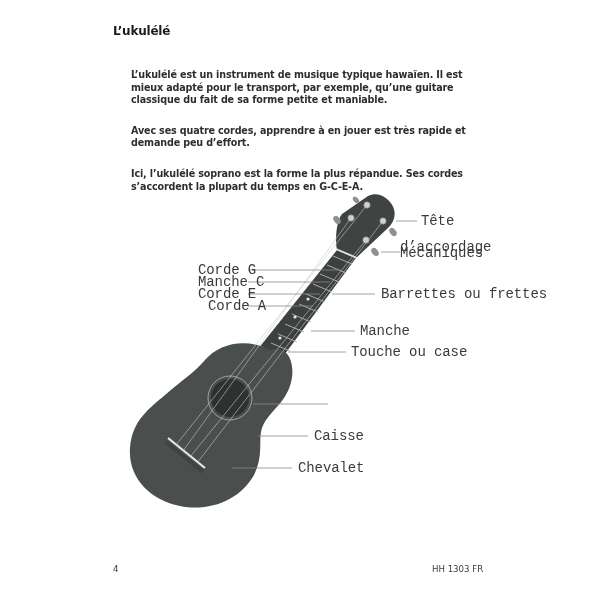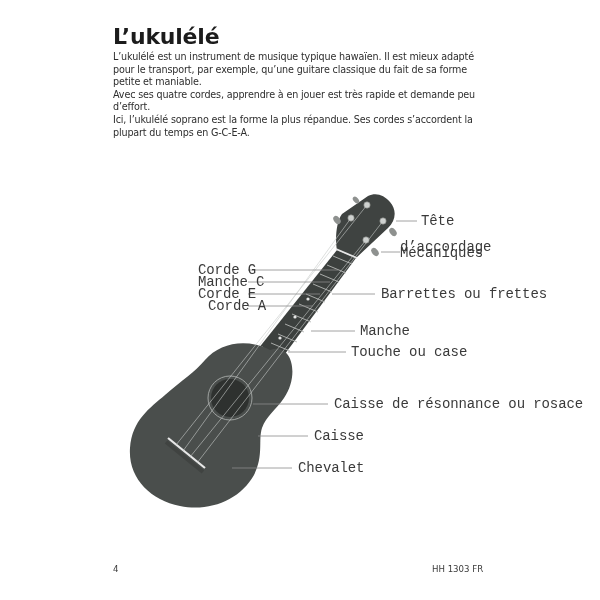--- a/index.html
+++ b/index.html
@@ -12,38 +12,39 @@
       height: 600px;
       position: relative;
       overflow: hidden;
       font-family: "DejaVu Sans", sans-serif;
       color: #2a2a2a;
     }
     .page-title {
       position: absolute;
       left: 113px;
       top: 24px;
-      font-size: 22px;
+      font-size: 12px;
       font-weight: bold;
       color: #1c1c1c;
       letter-spacing: -0.2px;
       margin: 0;
     }
     .intro {
       position: absolute;
       left: 113px;
       top: 51px;
       width: 380px;
       font-size: 9.6px;
       line-height: 12.6px;
       color: #2e2e2e;
       letter-spacing: -0.15px;
     }
     .intro p {
-      margin: 0;
+      margin: 18px;
+      font-weight: bold;
     }
     .diagram {
       position: absolute;
       left: 0;
       top: 0;
       width: 600px;
       height: 600px;
     }
     .label {
       position: absolute;
@@ -184,19 +185,18 @@
   <span class="label right-align" style="left:198px; top:289px; width:46px;">Corde E</span>
   <span class="label right-align" style="left:208px; top:301px; width:46px;">Corde A</span>
 
   
   <span class="label" style="left:421px; top:216px;">Tête</span>
   <span class="label" style="left:400px; top:248px;">Mécaniques</span>
   <span class="label" style="left:400px; top:242px;">d’accordage</span>
   <span class="label" style="left:381px; top:289px;">Barrettes ou frettes</span>
   <span class="label" style="left:360px; top:326px;">Manche</span>
   <span class="label" style="left:351px; top:347px;">Touche ou case</span>
-  <span class="label" style="left:334px; top:399px;">Caisse de résonnance ou rosace</span>
   <span class="label" style="left:314px; top:431px;">Caisse</span>
   <span class="label" style="left:298px; top:463px;">Chevalet</span>
 </div>
 
 <span class="footer-page">4</span>
 <span class="footer-code">HH 1303 FR</span>
 
 </body></html>

